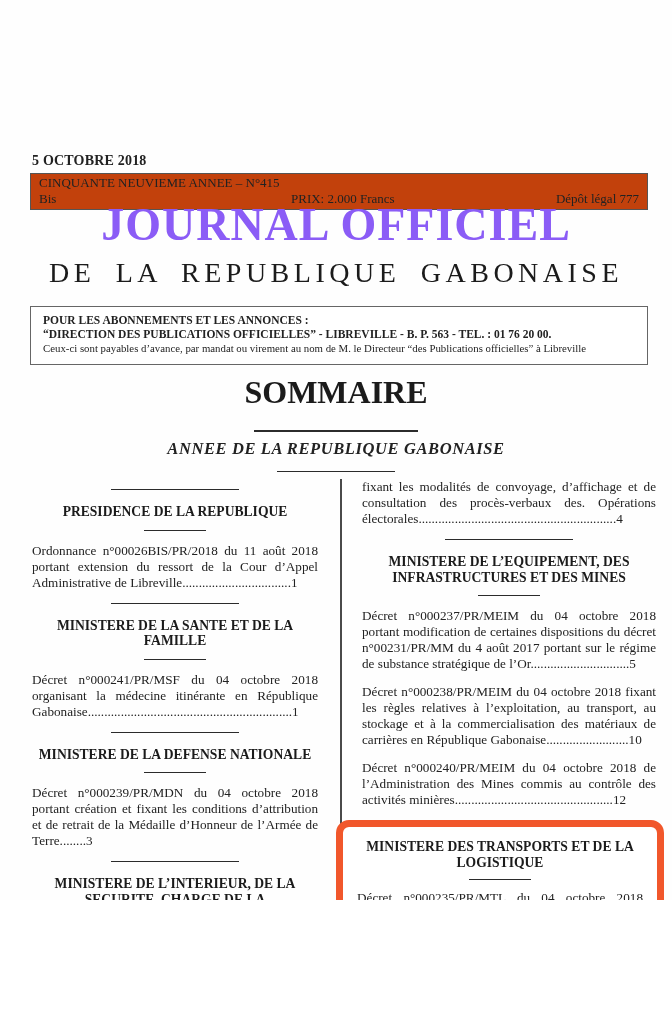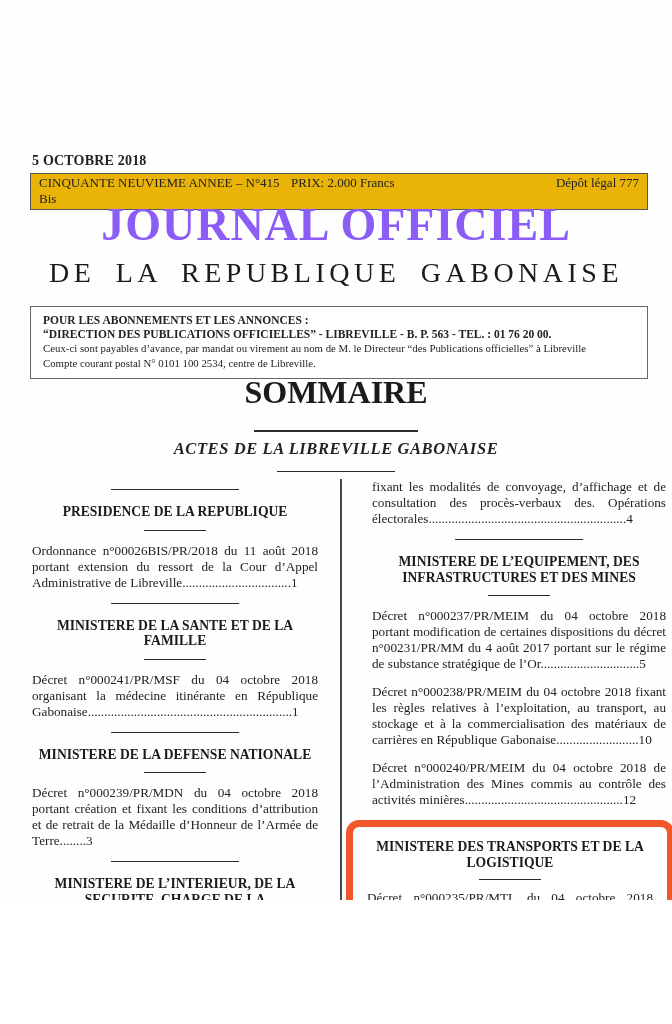--- a/index.html
+++ b/index.html
@@ -7,22 +7,22 @@
     position:relative; width:672px; height:900px; overflow:hidden;
     background:#fefefe; color:#222;
     font-family:"Liberation Serif", serif;
   }
   .date {
     position:absolute; top:153px; left:32px;
     font-weight:bold; font-size:14px; letter-spacing:0.2px;
   }
   .bar {
     position:absolute; top:173px; left:30px; width:618px; box-sizing:border-box;
-    border:1.5px solid #555; display:flex; align-items:flex-start;
-    font-size:13px; padding:1px 8px 2px 8px; background:#eab308;
+    border:1.5px solid #555; display:flex; align-items:flex-end;
+    font-size:13px; padding:1px 8px 2px 8px; background:#c2410c;
   }
   .bar-left  { width:42%; }
   .bar-center{ width:34%; }
   .bar-right { flex:1; text-align:right; }
 
   .title {
     position:absolute; top:198px; left:0; width:100%; text-align:center;
     font-size:46px; font-weight:bold; letter-spacing:1px; color:#8b5cf6;
   }
   .subtitle {
@@ -54,21 +54,21 @@
     border-top:1.5px solid #2b2b2b;
   }
 
   .cols { position:absolute; top:477px; left:32px; width:616px; height:540px; }
   .divider {
     position:absolute; left:308px; top:2px; width:1.5px; height:486px;
     background:#4a4a4a;
   }
   .col { font-size:13.2px; line-height:16px; text-align:justify; }
   .col-left  { position:absolute; left:0;   top:0; width:286px; }
-  .col-right { position:absolute; left:340px; top:0; width:294px; }
+  .col-right { position:absolute; left:330px; top:0; width:294px; }
 
   .sec-heading {
     text-align:center; font-weight:bold; font-size:13.6px; line-height:15.5px;
     margin:0 0 10px 0; color:#1b1b1b;
   }
   .rule-lg { width:128px; border-top:1.5px solid #2b2b2b; margin:0 auto 14px auto; }
   .rule-sm { width:62px;  border-top:1.2px solid #2b2b2b; margin:0 auto 12px auto; }
   .mt { margin-top:12px; }
   .entry { margin:0 0 12px 0; overflow-wrap:break-word; }
 
@@ -97,26 +97,25 @@
     <span class="bar-right">Dépôt légal 777</span>
   </div>
 
   <div class="title">JOURNAL OFFICIEL</div>
   <div class="subtitle">DE LA REPUBLIQUE GABONAISE</div>
 
   <div class="subs-box">
     <div class="subs-line-b">POUR LES ABONNEMENTS ET LES ANNONCES :</div>
     <div class="subs-line-b">“DIRECTION DES PUBLICATIONS OFFICIELLES” - LIBREVILLE - B. P. 563 - TEL. : 01 76 20 00.</div>
     <div class="subs-line">Ceux-ci sont payables d’avance, par mandat ou virement au nom de M. le Directeur “des Publications officielles” à Libreville</div>
-    <div class="subs-line">Compte courant postal N° 0101 100 2534, centre de Libreville.</div>
   </div>
 
   <div class="sommaire">SOMMAIRE</div>
   <div class="rule-sommaire"></div>
-  <div class="actes">ACTES DE LA LIBREVILLE GABONAISE</div>
+  <div class="actes">ANNEE DE LA REPUBLIQUE GABONAISE</div>
   <div class="rule-actes"></div>
 
   <div class="cols">
     <div class="divider"></div>
 
     <div class="col col-left">
       <div class="rule-lg mt"></div>
       <h3 class="sec-heading">PRESIDENCE DE LA REPUBLIQUE</h3>
       <div class="rule-sm"></div>
       <p class="entry">Ordonnance n°00026BIS/PR/2018 du 11 août 2018 portant extension du ressort de la Cour d’Appel Administrative de Libreville.................................1</p>

